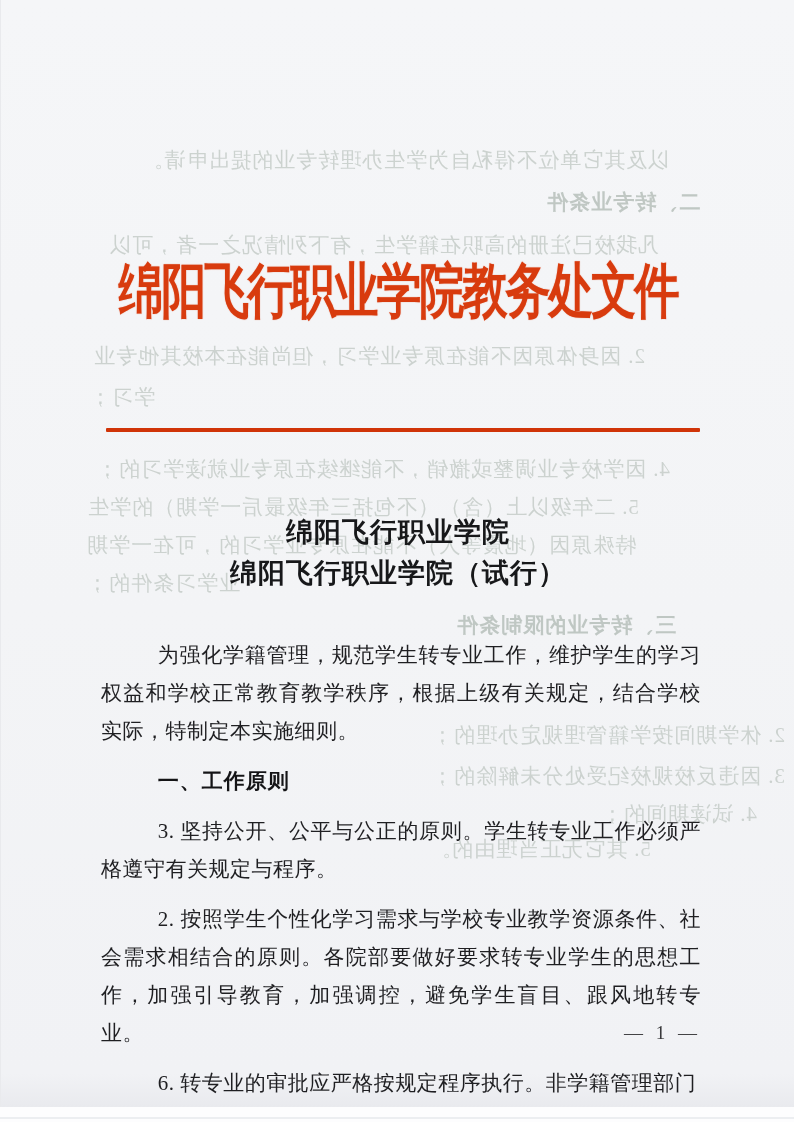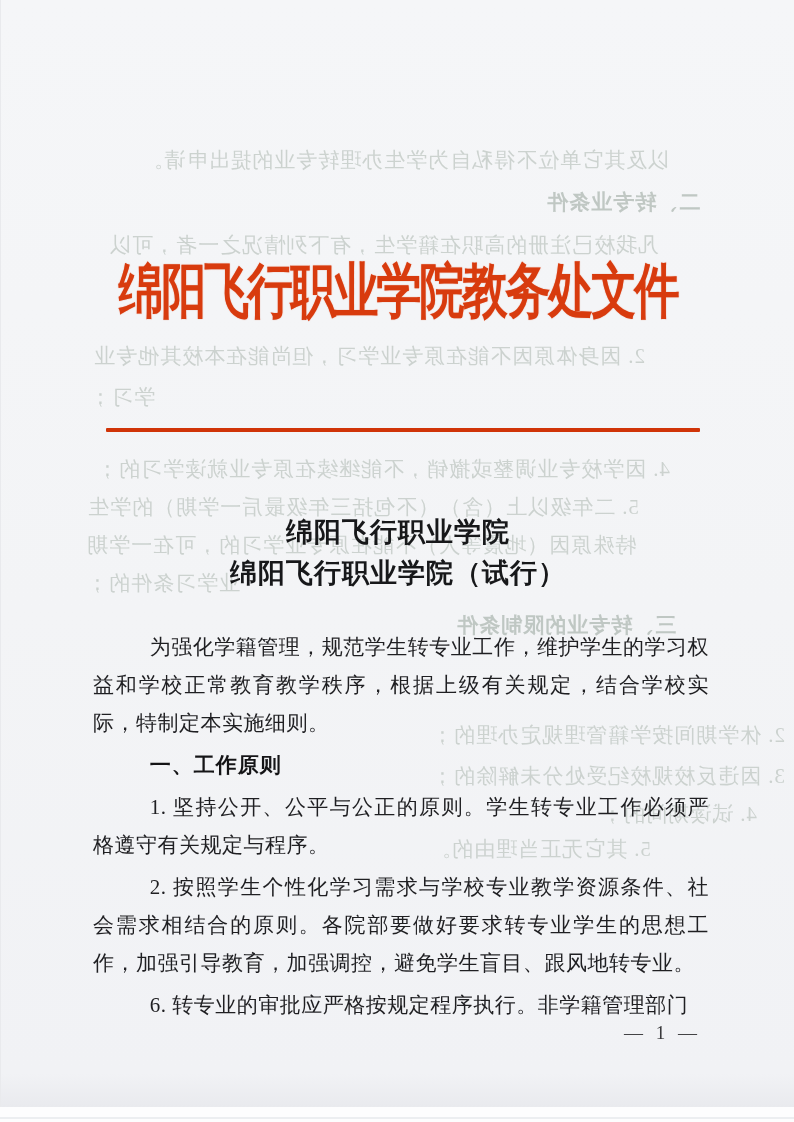--- a/index.html
+++ b/index.html
@@ -55,21 +55,21 @@
   .doc-title{
     position:absolute;left:0;top:512px;width:794px;text-align:center;
     color:#17181a;font-weight:bold;font-size:27px;line-height:41px;letter-spacing:1px;
     font-family:"Liberation Sans","DejaVu Sans",sans-serif;
   }
   .body-block{
     position:absolute;left:88px;top:624px;width:624px;
     color:#1f1f22;font-size:21px;line-height:38px;letter-spacing:.5px;
   }
   .body-block p{
-    margin:4px;text-indent:2.7em;text-align:justify;
+    margin:12px;text-indent:2.7em;text-align:justify;
   }
   .body-block p.heading{
     font-weight:bold;color:#141416;
     font-family:Liberation Sans, sans-serif;
     letter-spacing:1px;
   }
   .page-number{
     position:absolute;top:1022px;right:94px;
     color:#3a3a3c;font-size:19px;letter-spacing:4px;white-space:nowrap;
   }
@@ -106,21 +106,21 @@
       <div class="red-rule"></div>
 
       <div class="doc-title">
         <div>绵阳飞行职业学院</div>
         <div>绵阳飞行职业学院（试行）</div>
       </div>
 
       <div class="body-block">
         <p>为强化学籍管理，规范学生转专业工作，维护学生的学习权益和学校正常教育教学秩序，根据上级有关规定，结合学校实际，特制定本实施细则。</p>
         <p class="heading">一、工作原则</p>
-        <p>1. 坚持公开、公平与公正的原则。学生转专业工作必须严格遵守有关规定与程序。</p>
+        <p>3. 坚持公开、公平与公正的原则。学生转专业工作必须严格遵守有关规定与程序。</p>
         <p>2. 按照学生个性化学习需求与学校专业教学资源条件、社会需求相结合的原则。各院部要做好要求转专业学生的思想工作，加强引导教育，加强调控，避免学生盲目、跟风地转专业。</p>
         <p>6. 转专业的审批应严格按规定程序执行。非学籍管理部门</p>
       </div>
 
       <div class="page-number">— 1 —</div>
 
     </div>
   </div>
 
   <div class="below-paper"></div>

